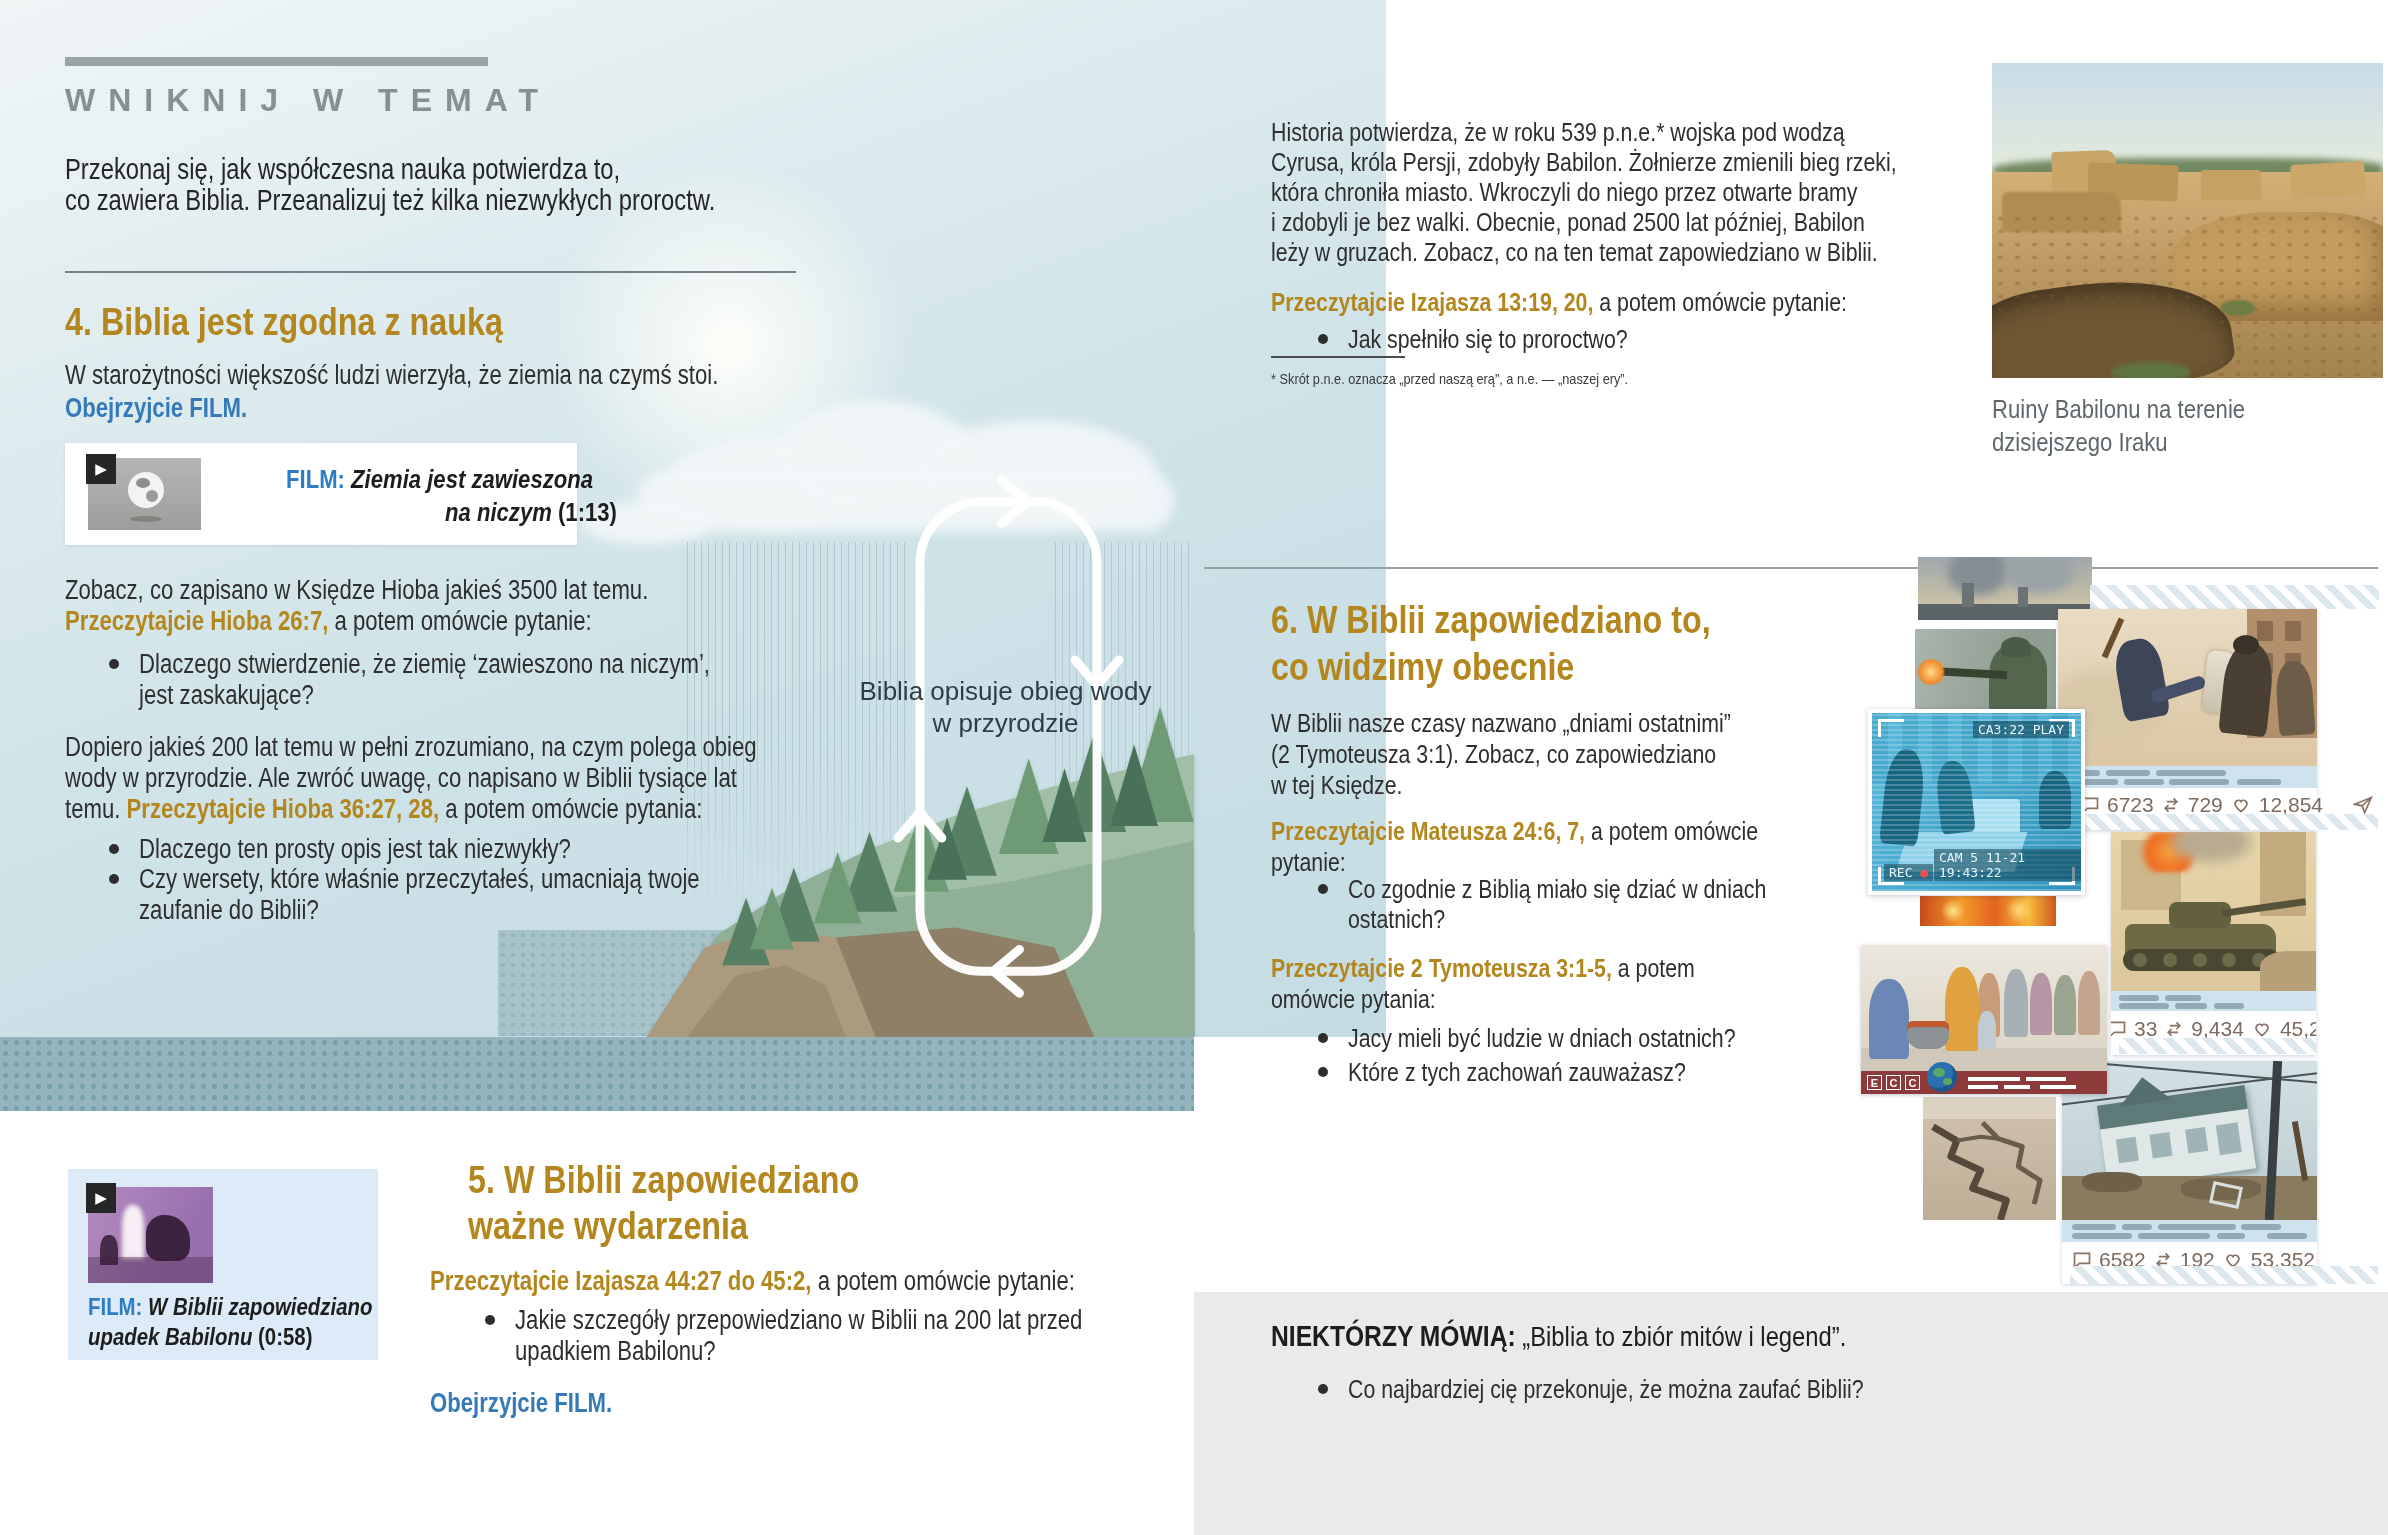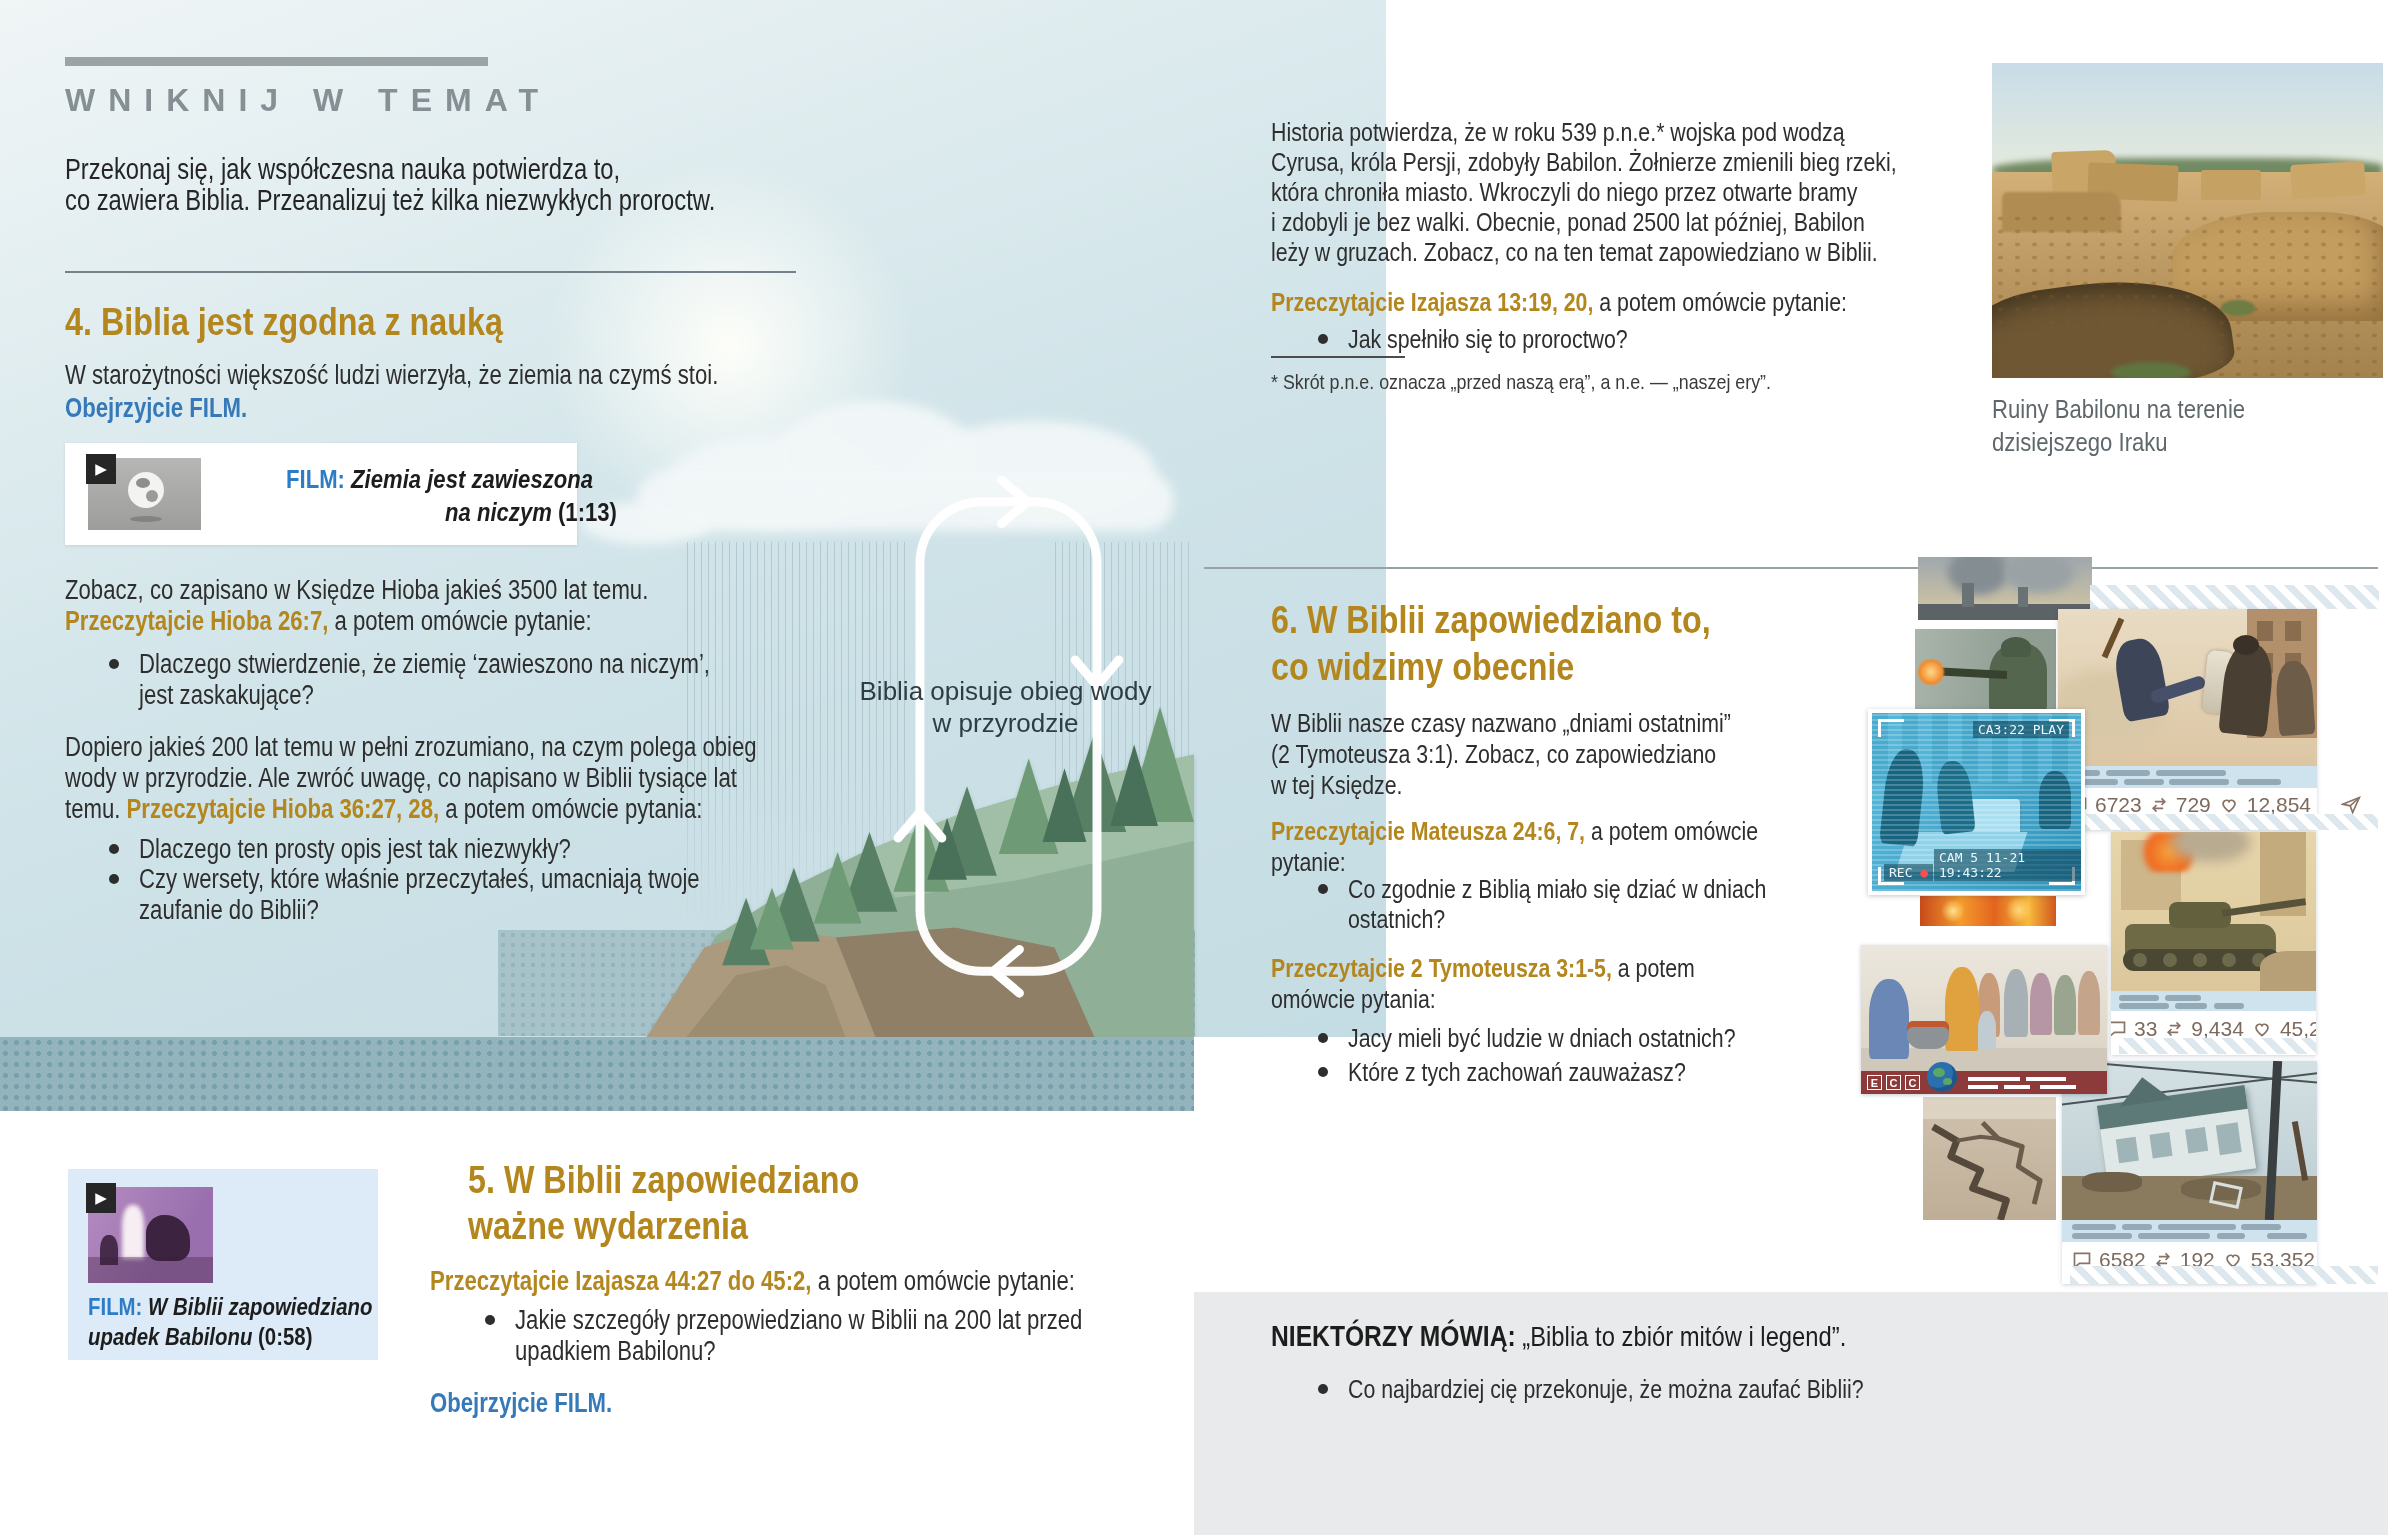--- a/index.html
+++ b/index.html
@@ -223,21 +223,21 @@
     <span class="hline"><span class="cx">leży w gruzach. Zobacz, co na ten temat zapowiedziano w Biblii.</span></span>
   </div>
   <div class="abs btr" style="left:1271px;top:287px;">
     <span class="cx"><span class="gold">Przeczytajcie Izajasza 13:19, 20,</span><span> a potem omówcie pytanie:</span></span>
   </div>
   <div class="abs btr bullet" style="left:1318px;top:324px;">
     <span class="dot"></span>
     <span><span class="cx">Jak spełniło się to proroctwo?</span></span>
   </div>
   <div class="abs" style="left:1271px;top:356px;width:134px;height:2px;background:#4c4c4c;"></div>
-  <div class="abs" style="left:1271px;top:370px;font-size:21px;color:#3a3a3a;">
+  <div class="abs" style="left:1271px;top:370px;font-size:15px;color:#3a3a3a;">
     <span class="cx85">* Skrót p.n.e. oznacza „przed naszą erą”, a n.e. — „naszej ery”.</span>
   </div>
 
   <div class="abs" style="left:1992px;top:63px;width:391px;height:315px;overflow:hidden;">
     <div class="abs" style="left:0;top:0;width:391px;height:119px;background:linear-gradient(#c8dce8,#e7ecdc);"></div>
     <div class="abs" style="left:0;top:95px;width:391px;height:26px;background:#5f7a4e;border-radius:40% 30% 35% 45%;filter:blur(3px);opacity:.85;"></div>
     <div class="abs" style="left:0;top:109px;width:391px;height:206px;background:linear-gradient(#d2b078,#b6935c 60%,#a3824f);"></div>
     <div class="abs" style="left:60px;top:88px;width:64px;height:48px;background:#c9a567;border-radius:4px 10px 2px 2px;transform:rotate(-2deg);"></div>
     <div class="abs" style="left:96px;top:101px;width:90px;height:36px;background:#bb9659;border-radius:3px;transform:rotate(2deg);"></div>
     <div class="abs" style="left:209px;top:107px;width:60px;height:30px;background:#c6a164;border-radius:3px;"></div>
@@ -323,21 +323,21 @@
     </div>
     <div class="bluebar abs" style="left:0;top:157px;width:259px;height:22px;">
       <span class="dash" style="left:8px;top:4px;width:34px;"></span>
       <span class="dash" style="left:48px;top:4px;width:44px;"></span>
       <span class="dash" style="left:98px;top:4px;width:70px;"></span>
       <span class="dash" style="left:8px;top:13px;width:52px;"></span>
       <span class="dash" style="left:66px;top:13px;width:40px;"></span>
       <span class="dash" style="left:111px;top:13px;width:60px;"></span>
       <span class="dash" style="left:179px;top:13px;width:44px;"></span>
     </div>
-    <div class="stats abs" style="left:0;top:181px;width:259px;height:30px;">
+    <div class="stats abs" style="left:12px;top:181px;width:259px;height:30px;">
       <svg width="20" height="20" viewBox="0 0 24 24" fill="none" stroke="#8a7265" stroke-width="2">
           <path d="M3 4h18v12H9l-6 5z"></path>
         </svg>
       <span class="num">6723</span>
       <svg width="20" height="20" viewBox="0 0 24 24" fill="none" stroke="#8a7265" stroke-width="2">
           <path d="M7 8h11M15 4l4 4-4 4M17 16H6M9 12l-4 4 4 4"></path>
         </svg>
       <span class="num">729</span>
       <svg width="22" height="20" viewBox="0 0 24 24" fill="none" stroke="#8a7265" stroke-width="2">
           <path d="M12 20C5 14 3 10 6.5 7.2 9 5.4 11 6.5 12 8c1-1.5 3-2.6 5.5-.8C21 10 19 14 12 20z"></path>

